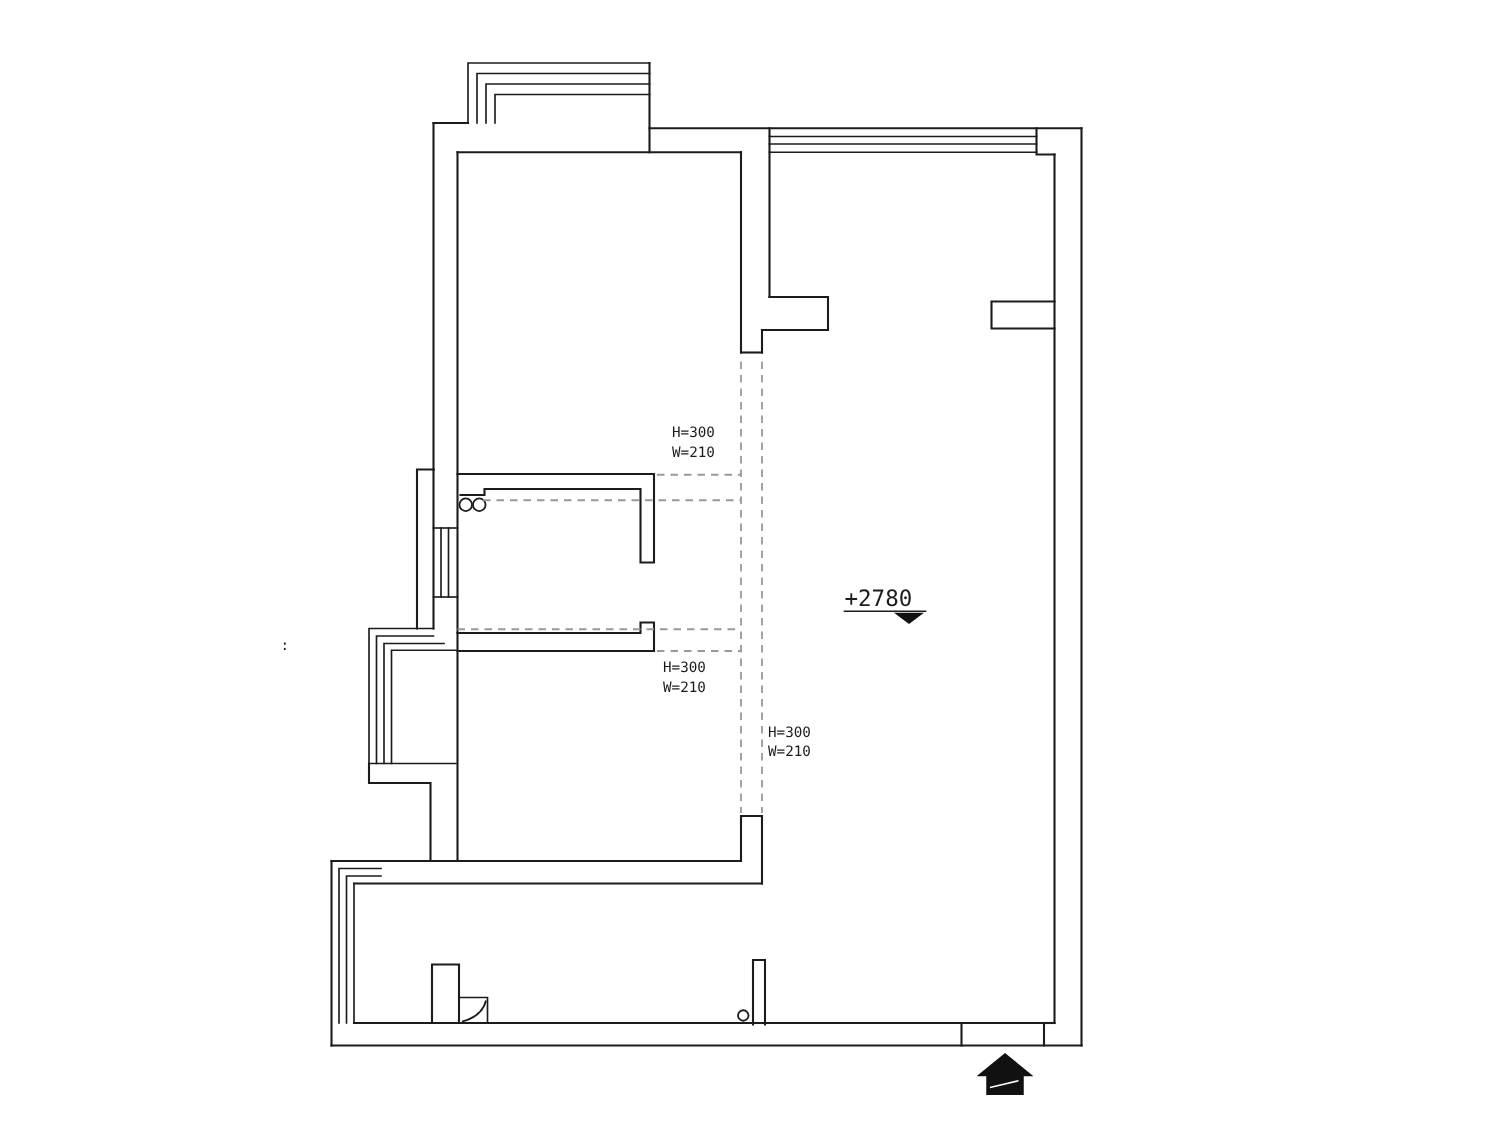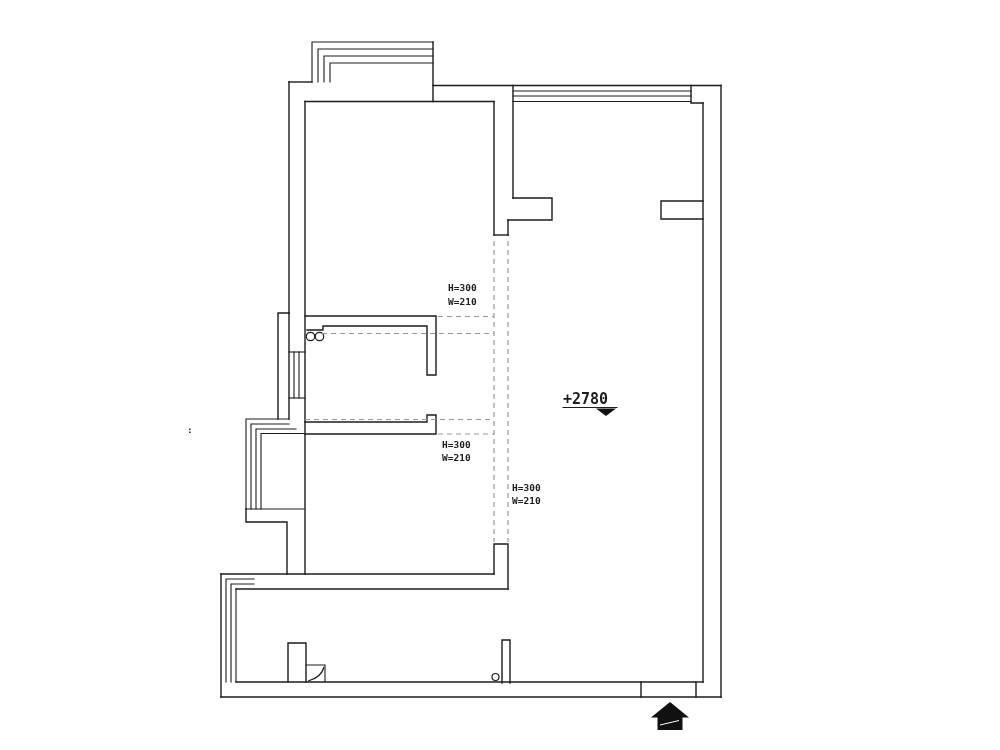--- a/index.html
+++ b/index.html
@@ -2,21 +2,20 @@
 <html><head>
 <meta charset="utf-8">
 <style>
   html,body{margin:0;padding:0;background:#fff;}
   #stage{
     position:relative;
     width:1000px;height:750px;
     background:#ffffff;
     font-family:"DejaVu Sans Mono", monospace;
     overflow:hidden;
-    font-weight:bold;
   }
   svg{display:block;}
   .wall{stroke:#1c1c1c;stroke-width:1.4;fill:none;stroke-linecap:square;}
   .wall-thin{stroke:#1c1c1c;stroke-width:1.1;fill:none;stroke-linecap:square;}
   .dashed{stroke:#999999;stroke-width:1.2;fill:none;stroke-dasharray:5 4;}
   .sym{stroke:#1c1c1c;stroke-width:1.2;fill:none;}
   .filled{fill:#111111;stroke:none;}
   .anno{font-family:"DejaVu Sans Mono", monospace;font-size:9.5px;fill:#1c1c1c;}
   .lvl{font-family:"DejaVu Sans Mono", monospace;font-size:15px;fill:#1c1c1c;}
 </style>

